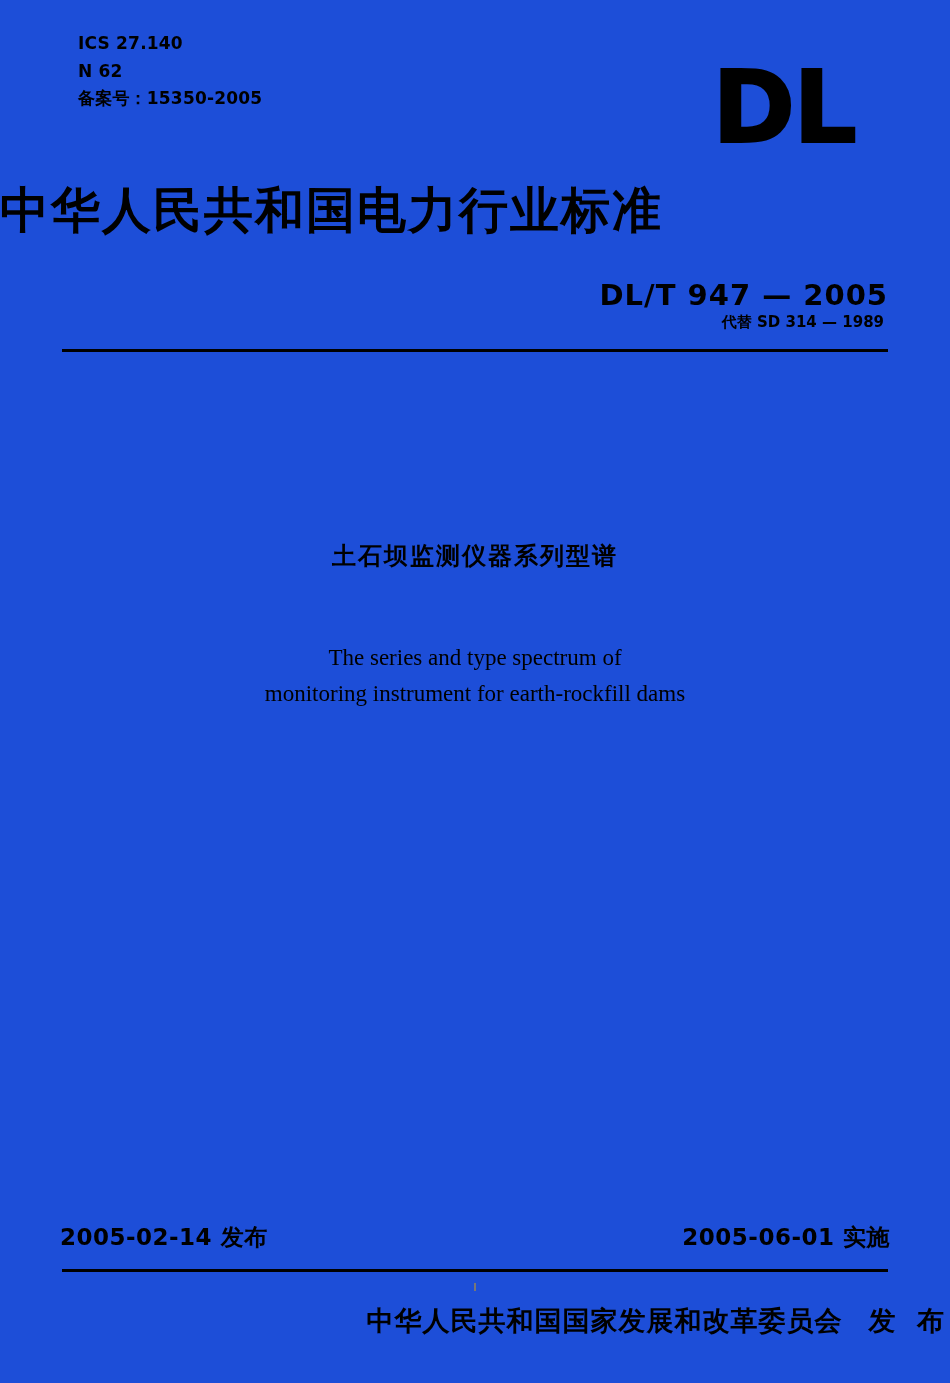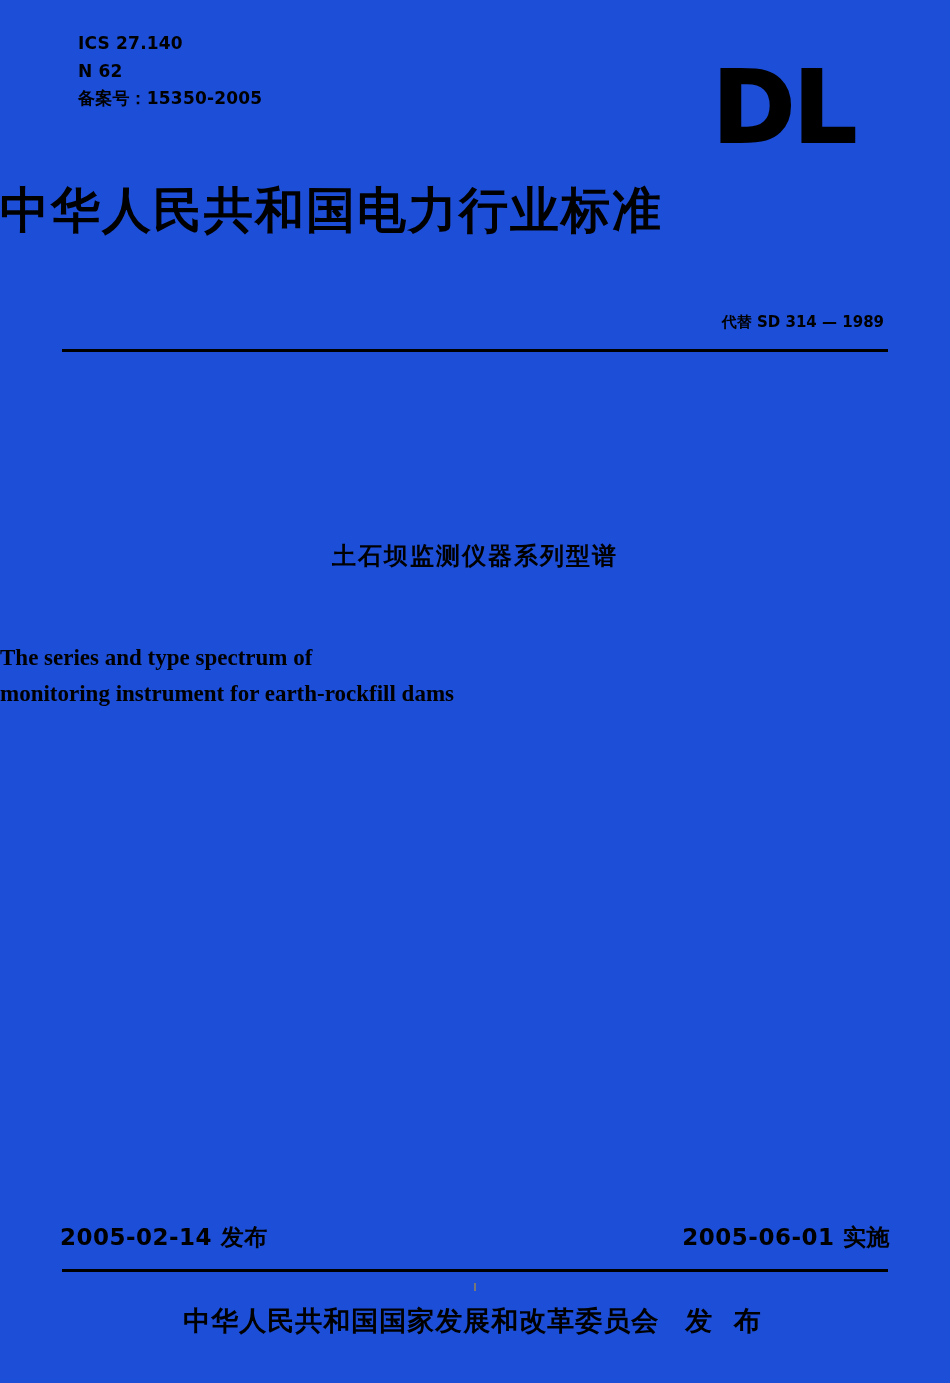--- a/index.html
+++ b/index.html
@@ -105,22 +105,23 @@
     font-family: "DejaVu Sans", sans-serif;
     font-weight: bold;
     font-size: 24px;
     letter-spacing: 2px;
     white-space: nowrap;
   }
   .doc-title-en {
     position: absolute;
     left: 0; right: 0;
     top: 640px;
+    text-align: center;
     font-family: "Liberation Serif", serif;
-    font-weight: bold;
+    font-weight: normal;
     font-size: 23px;
     line-height: 1.55;
   }
 
   
   .date-issue {
     position: absolute;
     left: 60px;
     top: 1222px;
     font-family: "DejaVu Sans", sans-serif;
@@ -139,21 +140,21 @@
     letter-spacing: 0.5px;
     white-space: nowrap;
     text-align: right;
   }
 
   
   .publisher {
     position: absolute;
     left: 0; right: 0;
     top: 1303px;
-    text-align: center;
+    text-align: right;
     font-family: "DejaVu Sans", sans-serif;
     font-weight: bold;
     font-size: 27px;
     letter-spacing: 1px;
     white-space: nowrap;
   }
   .publisher .pub-verb { margin-left: 26px; letter-spacing: 6px; }
 
   
   .fold-mark {
@@ -174,20 +175,21 @@
   <div class="meta">
     <div>ICS 27.140</div>
     <div>N 62</div>
     <div>备案号：15350-2005</div>
   </div>
 
   <div class="dl-logo">DL</div>
 
   <div class="cn-title">中华人民共和国电力行业标准</div>
 
+  <div class="std-no">DL/T 947 — 2005</div>
   <div class="std-replace">代替 SD 314 — 1989</div>
 
   <div class="rule-top"></div>
 
   <div class="doc-title-cn">土石坝监测仪器系列型谱</div>
 
   <div class="doc-title-en">
     <div>The series and type spectrum of</div>
     <div>monitoring instrument for earth-rockfill dams</div>
   </div>

